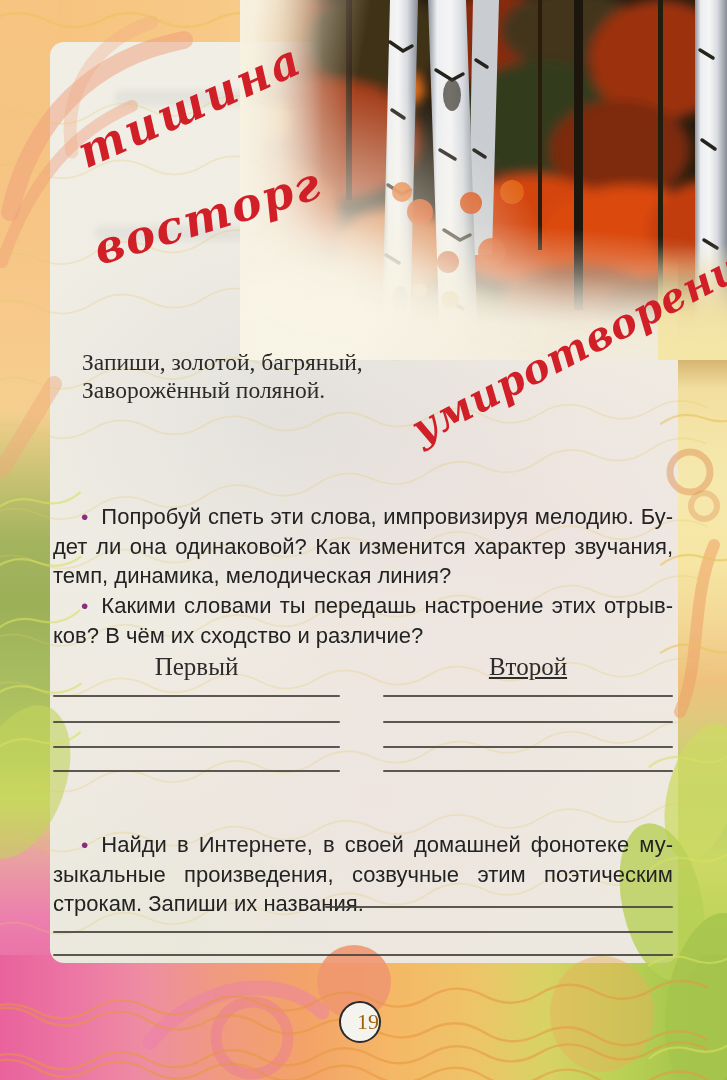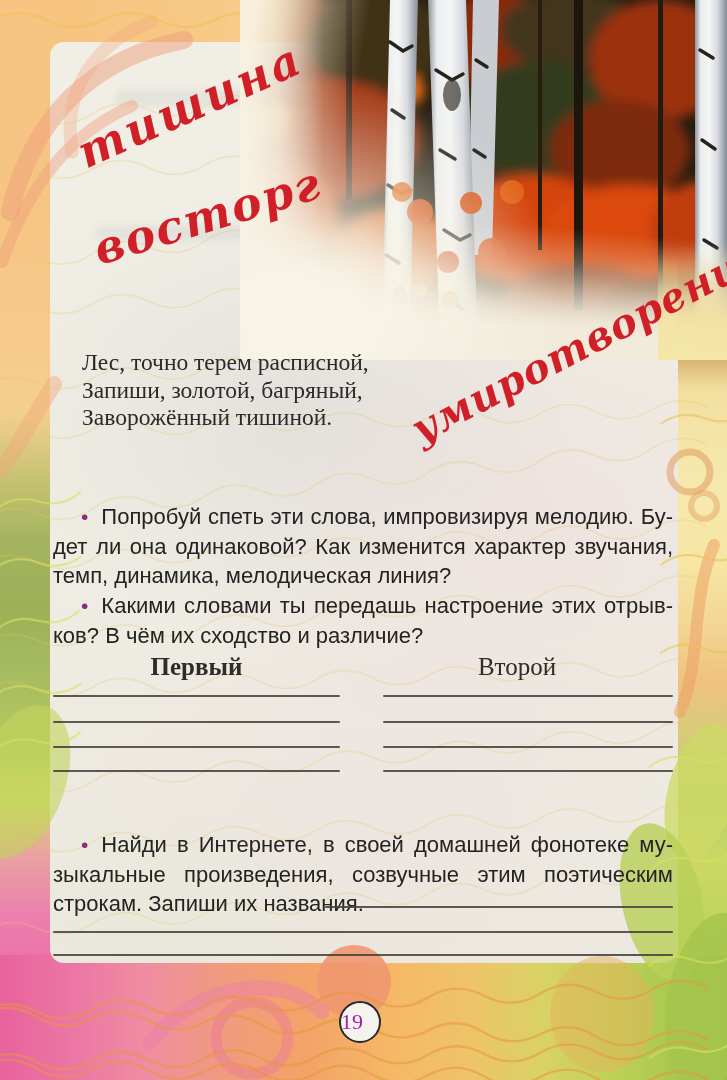--- a/index.html
+++ b/index.html
@@ -55,31 +55,31 @@
     font-family:"Liberation Serif",serif;font-size:23.5px;line-height:27.5px;color:#2c2a28;}
   .task{position:absolute;z-index:20;left:53px;width:620px;
     font-size:22px;line-height:29.7px;color:#232323;text-align:justify;
     hyphens:manual;-webkit-hyphens:manual;}
   .task p{margin:0;text-indent:28px;}
   .task .bullet{color:#8b2d7d;font-size:21px;margin-right:13px;letter-spacing:0;}
   .tasks-12{top:502px;}
   .task-3{top:830px;}
   .colhead{position:absolute;z-index:20;top:653px;text-align:center;
     font-family:"Liberation Serif",serif;font-size:25px;color:#2e2c2a;}
-  .colhead.first{left:53px;width:287px;font-weight:bold;}
-  .colhead.second{left:372px;width:290px;}
+  .colhead.first{left:53px;width:287px;}
+  .colhead.second{left:383px;width:290px;text-decoration:underline;}
   .rule{position:absolute;z-index:20;height:2px;background:#47423c;opacity:0.88;border-radius:1px;}
   .inline-rule{position:absolute;z-index:20;left:272px;top:76px;width:348px;height:2px;
     background:#47423c;opacity:0.88;border-radius:1px;}
   
   .page-badge{
     position:absolute;z-index:20;left:339px;top:1001px;width:42px;height:42px;
     border-radius:50%;background:#f5f3ee;border:2px solid #2b2b2b;box-sizing:border-box;
-    display:flex;align-items:center;justify-content:flex-start;
-    font-family:"Liberation Serif",serif;font-size:22px;color:#a21caf;
+    display:flex;align-items:center;justify-content:flex-end;
+    font-family:"Liberation Serif",serif;font-size:22px;color:#a16207;
   }
 </style>
 </head>
 <body>
 
 <div id="app">
 
   <div class="strip strip-top"></div>
   <div class="strip strip-left"></div>
   <div class="strip strip-right"></div>
@@ -261,23 +261,22 @@
     <div class="fade fade-b"></div>
     <div class="fade fade-c"></div>
     <div class="fade-rb"></div>
   </div>
 
   <div class="word word1">тишина</div>
   <div class="word word2">восторг</div>
   <div class="word word3">умиротворение</div>
 
   <div class="poem">
-    <div>Лес, точно терем расписной,</div>
     <div>Запиши, золотой, багряный,</div>
-    <div>Заворожённый тишиной.</div>
+    <div>Заворожённый поляной.</div>
   </div>
 
   <div class="task tasks-12">
     <p>
       <span class="bullet">•</span><span>Попробуй спеть эти слова, импровизируя мелодию. Бу­дет ли она одинаковой? Как изменится характер звучания, темп, динамика, мелодическая линия?</span>
     </p>
     <p>
       <span class="bullet">•</span><span>Какими словами ты передашь настроение этих отрыв­ков? В чём их сходство и различие?</span>
     </p>
   </div>

